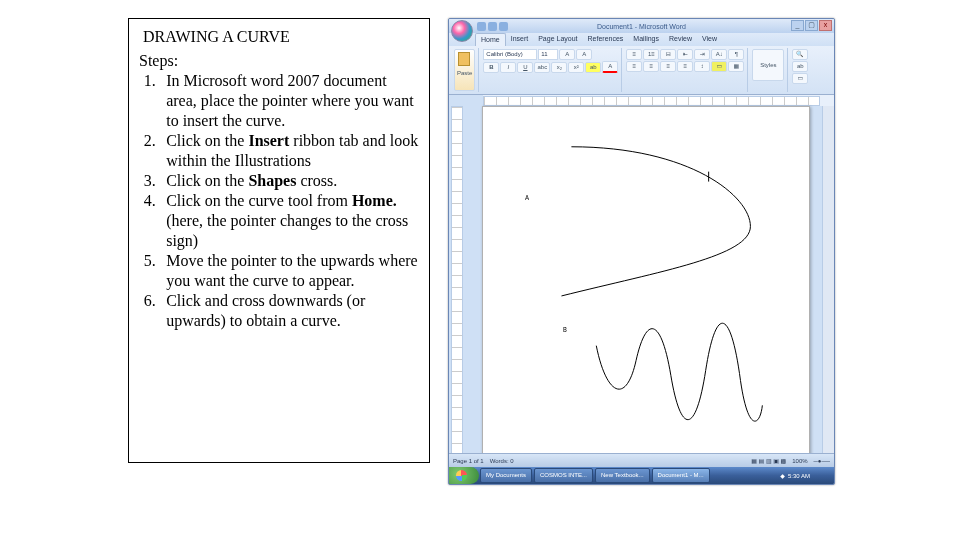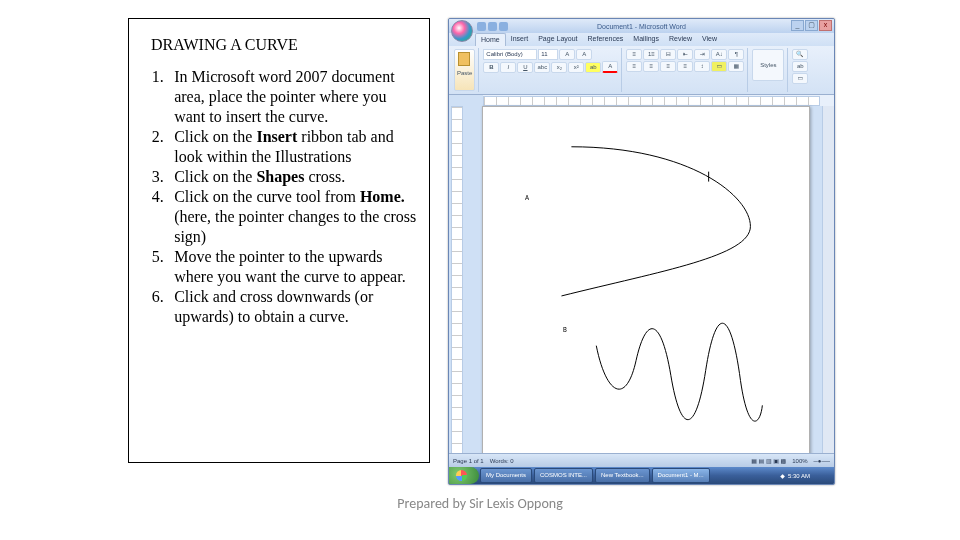--- a/index.html
+++ b/index.html
@@ -24,34 +24,33 @@
     width: 302px;
     height: 445px;
     border: 1.5px solid #000;
     padding: 4px 10px 6px 10px;
     box-sizing: border-box;
     font-size: 16px;
     line-height: 1.25;
   }
   .left-panel .title {
     font-size: 16px;
-    margin: 12px;
+    margin: 4px;
   }
   .left-panel .steps-label {
     font-size: 16px;
     margin: 0;
   }
   .left-panel ol {
     margin: 0;
     padding-left: 1.3em;
   }
   .left-panel ol li {
     padding-left: 0.4em;
     margin-bottom: 0;
-    margin-left: 8px;
   }
   .left-panel b { font-weight: bold; }
   .footer {
     position: absolute;
     left: 0;
     right: 0;
     bottom: 28px;
     text-align: center;
     font-family: Calibri, Arial, sans-serif;
     font-size: 14px;
@@ -286,20 +285,21 @@
   }
   .page .lbl { position: absolute; font-size: 7px; font-family: Calibri, sans-serif; color: #000; }
 </style>
 </head>
 <body>
 
 <div class="slide">
 
   <div class="left-panel">
     <p class="title">DRAWING A CURVE</p>
+    <p class="steps-label">Steps:</p>
     <ol>
       <li><span>In Microsoft word 2007 document area, place the pointer where you want to insert the curve.</span></li>
       <li><span>Click on the </span><b>Insert</b><span> ribbon tab and look within the Illustrations</span></li>
       <li><span>Click on the </span><b>Shapes</b><span> cross.</span></li>
       <li><span>Click on the curve tool from </span><b>Home.</b><span> (here, the pointer changes to the cross sign)</span></li>
       <li><span>Move the pointer to the upwards where you want the curve to appear.</span></li>
       <li><span>Click and cross downwards (or upwards) to obtain a curve.</span></li>
     </ol>
   </div>
 
@@ -414,14 +414,13 @@
       <div class="task-item">COSMOS INTE...</div>
       <div class="task-item">New Textbook...</div>
       <div class="task-item active">Document1 - M...</div>
       <div class="tray">
         <span>◆</span>
         <span>5:30 AM</span>
       </div>
     </div>
   </div>
 
-  <div class="footer">Prepared by Sir Lexis Oppong</div>
 </div>
 
 </body></html>

